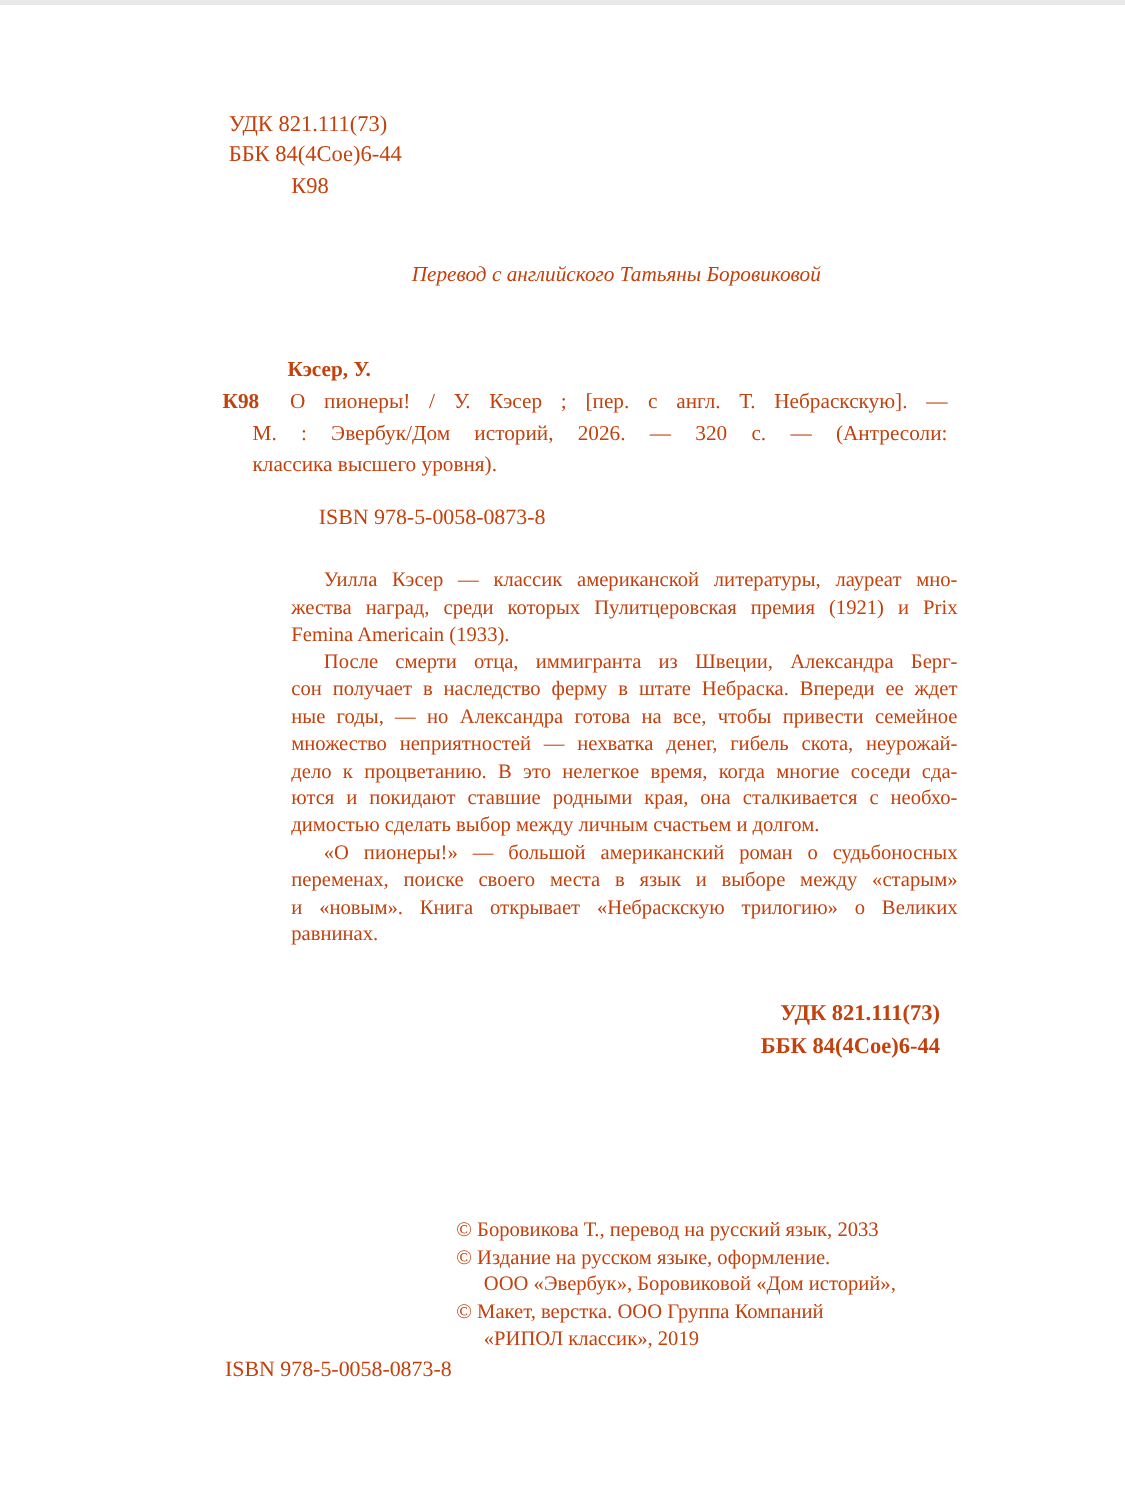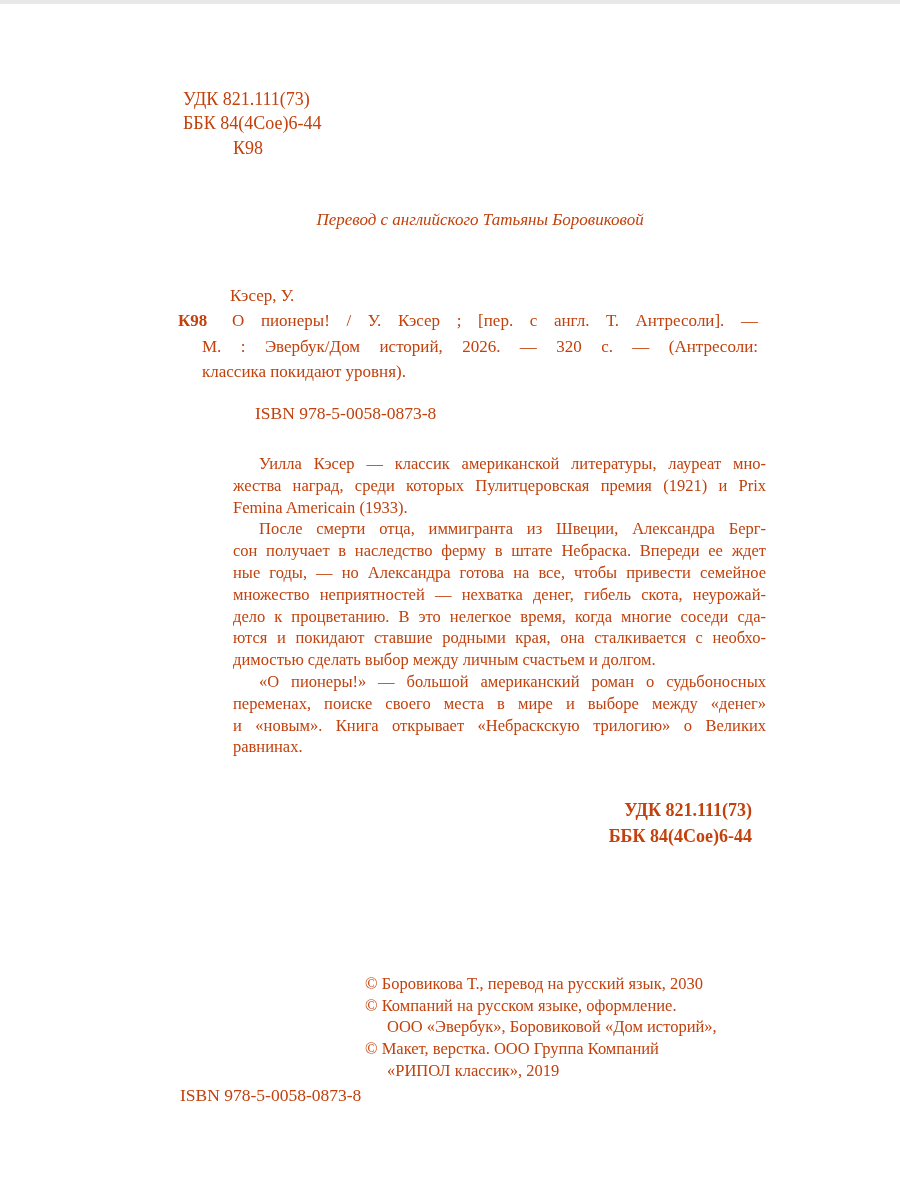--- a/index.html
+++ b/index.html
@@ -13,26 +13,26 @@
     font-family: "Liberation Serif", "DejaVu Serif", serif;
     overflow: hidden;
   }
   .abs { position: absolute; }
 
   
   .top-block { left: 183px; top: 83px; font-size: 18px; line-height: 24.3px; }
   .top-block .sign { padding-left: 50px; }
 
   
-  .translator { left: 202px; top: 206px; width: 556px; text-align: center;
+  .translator { left: 215px; top: 206px; width: 556px; text-align: center;
     font-style: italic; font-size: 17px; }
 
   
   .card { left: 202px; top: 279px; width: 556px; font-size: 17px; line-height: 25.4px; }
-  .card-author { font-weight: normal; padding-left: 28px; }
+  .card-author { font-weight: bold; padding-left: 28px; }
   .card-sign { position: absolute; left: -24px; top: 25.4px; font-weight: bold; }
   .justified .tline { text-align: justify; text-align-last: justify; }
   .justified .tline-last { text-align-last: left; }
   .card-record .tline-first { text-indent: 30px; }
 
   .isbn-mid { left: 255px; top: 399px; font-size: 17.5px; }
 
   
   .annotation { left: 233px; top: 449px; width: 533px; font-size: 16.5px; line-height: 21.8px; }
   .annotation .para .tline-first { text-indent: 26px; }
@@ -58,23 +58,23 @@
     <div>ББК 84(4Сое)6-44</div>
     <div class="sign">К98</div>
   </div>
 
   <div class="abs translator">Перевод с английского Татьяны Боровиковой</div>
 
   <div class="abs card">
     <span class="card-sign">К98</span>
     <div class="card-author">Кэсер, У.</div>
     <div class="card-record justified">
-        <div class="tline tline-first">О пионеры! / У. Кэсер ; [пер. с англ. Т. Антресоли]. —</div>
+        <div class="tline tline-first">О пионеры! / У. Кэсер ; [пер. с англ. Т. Небраскскую]. —</div>
         <div class="tline">М. : Эвербук/Дом историй, 2026. — 320 с. — (Антресоли:</div>
-        <div class="tline tline-last">классика покидают уровня).</div>
+        <div class="tline tline-last">классика высшего уровня).</div>
       </div>
   </div>
 
   <div class="abs isbn-mid">ISBN 978-5-0058-0873-8</div>
 
   <div class="abs annotation">
     <div class="para justified">
         <div class="tline tline-first">Уилла Кэсер — классик американской литературы, лауреат мно-</div>
         <div class="tline">жества наград, среди которых Пулитцеровская премия (1921) и Prix</div>
         <div class="tline tline-last">Femina Americain (1933).</div>
@@ -83,34 +83,34 @@
         <div class="tline tline-first">После смерти отца, иммигранта из Швеции, Александра Берг-</div>
         <div class="tline">сон получает в наследство ферму в штате Небраска. Впереди ее ждет</div>
         <div class="tline">ные годы, — но Александра готова на все, чтобы привести семейное</div>
         <div class="tline">множество неприятностей — нехватка денег, гибель скота, неурожай-</div>
         <div class="tline">дело к процветанию. В это нелегкое время, когда многие соседи сда-</div>
         <div class="tline">ются и покидают ставшие родными края, она сталкивается с необхо-</div>
         <div class="tline tline-last">димостью сделать выбор между личным счастьем и долгом.</div>
       </div>
     <div class="para justified">
         <div class="tline tline-first">«О пионеры!» — большой американский роман о судьбоносных</div>
-        <div class="tline">переменах, поиске своего места в мире и выборе между «денег»</div>
+        <div class="tline">переменах, поиске своего места в язык и выборе между «старым»</div>
         <div class="tline">и «новым». Книга открывает «Небраскскую трилогию» о Великих</div>
         <div class="tline tline-last">равнинах.</div>
       </div>
   </div>
 
   <div class="abs class-block">
     <div>УДК 821.111(73)</div>
     <div>ББК 84(4Сое)6-44</div>
   </div>
 
   <div class="abs copyright">
-    <div>© Боровикова Т., перевод на русский язык, 2030</div>
-    <div>© Компаний на русском языке, оформление.</div>
+    <div>© Боровикова Т., перевод на русский язык, 2033</div>
+    <div>© Издание на русском языке, оформление.</div>
     <div class="cont">ООО «Эвербук», Боровиковой «Дом историй»,</div>
     <div>© Макет, верстка. ООО Группа Компаний</div>
     <div class="cont">«РИПОЛ классик», 2019</div>
   </div>
 
   <div class="abs isbn-bottom">ISBN 978-5-0058-0873-8</div>
 
 </div>
 
 </body></html>

